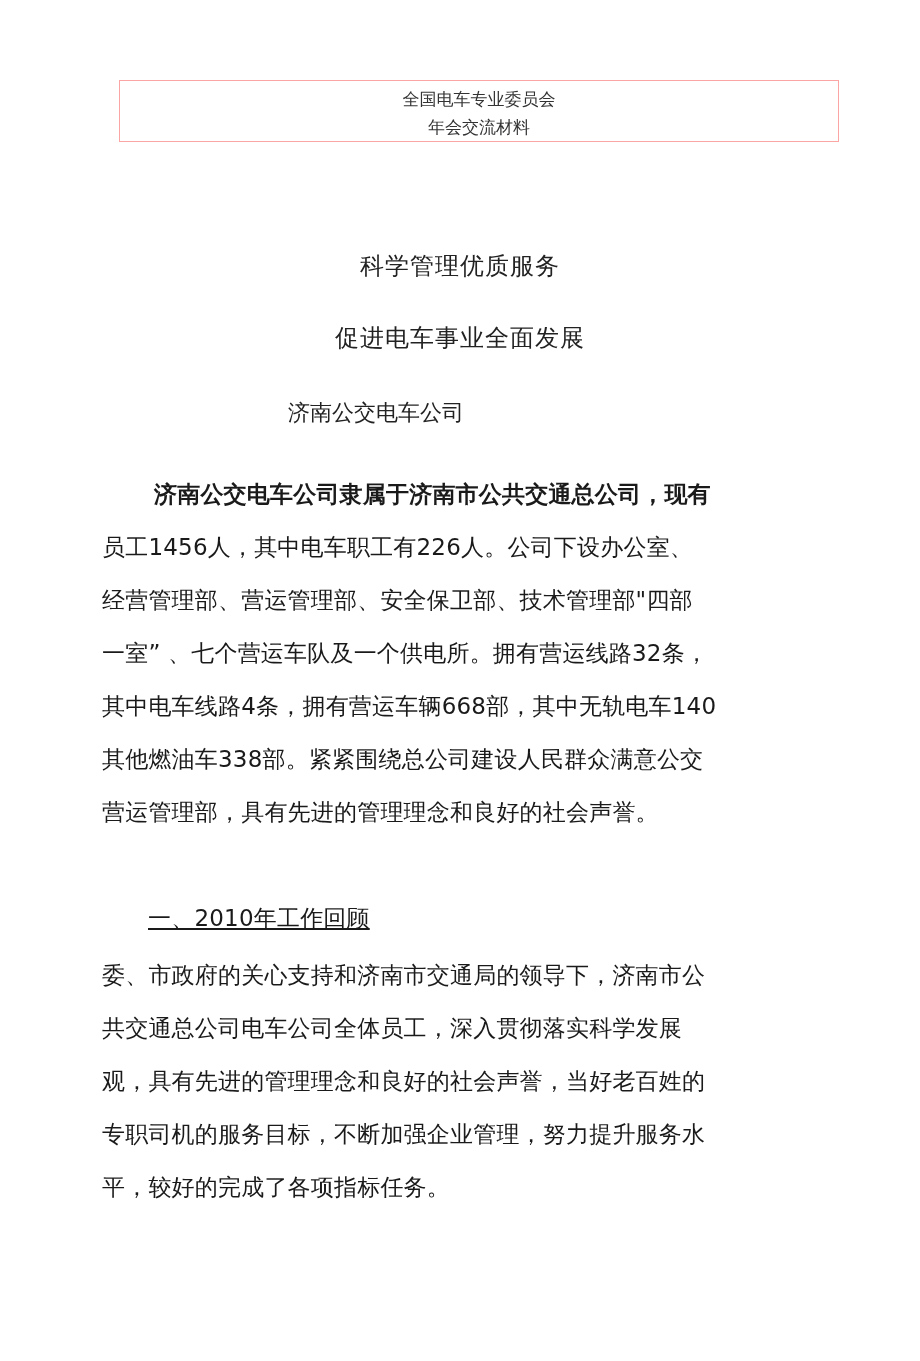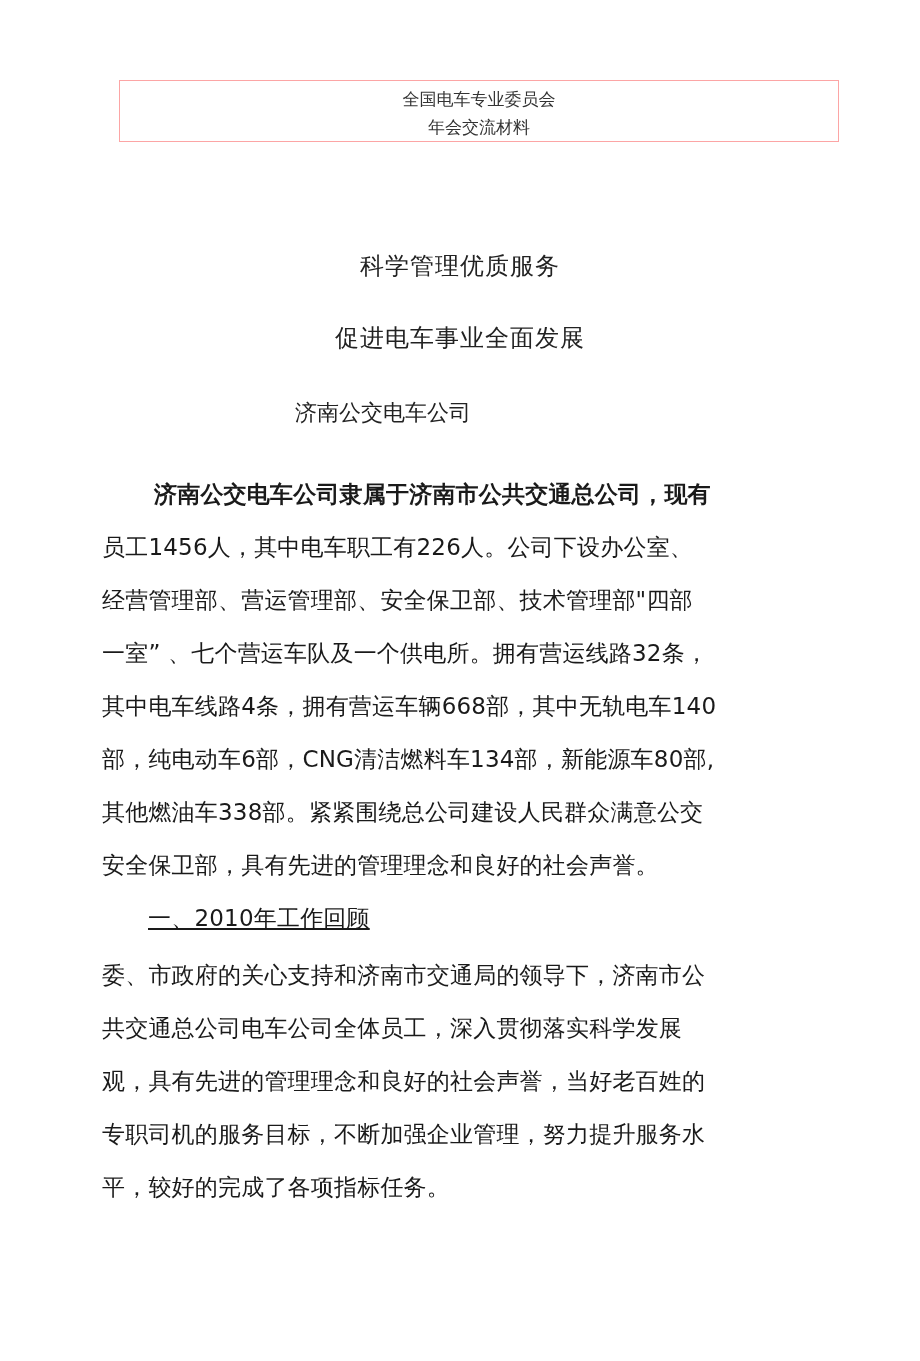--- a/index.html
+++ b/index.html
@@ -6,21 +6,21 @@
   body { width: 920px; height: 1361px; position: relative; overflow: hidden;
          font-family: "DejaVu Sans", sans-serif; color: #1a1a1a; }
   .header-box { position: absolute; left: 99px; top: 80px; width: 720px; height: 62px;
                 border: 1px solid #fca5a5; box-sizing: border-box; text-align: center; margin-left: 20px; }
   .header-line { font-size: 17px; line-height: 28px; color: #333; }
   .header-line.first { margin-top: 4px; }
   .title { position: absolute; left: 0; width: 920px; text-align: center;
            font-size: 24px; color: #222; letter-spacing: 1px; }
   .t1 { top: 250px; }
   .t2 { top: 322px; }
-  .author { position: absolute; top: 398px; left: 15px; width: 736px; text-align: center;
+  .author { position: absolute; top: 398px; left: 8px; width: 736px; text-align: center;
             font-size: 22px; color: #222; }
   .para { position: absolute; left: 102px; width: 680px; font-size: 23px; color: #1a1a1a; }
   .line { height: 53px; line-height: 53px; white-space: nowrap; letter-spacing: 0.2px; }
   .indent { padding-left: 52px; font-weight: bold; }
 </style>
 </head>
 <body>
 
 <div class="header-box">
   <div class="header-line first">全国电车专业委员会</div>
@@ -31,23 +31,22 @@
 <div class="title t2">促进电车事业全面发展</div>
 
 <div class="author">济南公交电车公司</div>
 
 <div class="para" style="top:468px;">
   <div class="line indent">济南公交电车公司隶属于济南市公共交通总公司，现有</div>
   <div class="line">员工1456人，其中电车职工有226人。公司下设办公室、</div>
   <div class="line">经营管理部、营运管理部、安全保卫部、技术管理部"四部</div>
   <div class="line">一室” 、七个营运车队及一个供电所。拥有营运线路32条，</div>
   <div class="line">其中电车线路4条，拥有营运车辆668部，其中无轨电车140</div>
-  <div class="line">部，纯电动车6部，CNG清洁燃料车134部，新能源车80部,</div>
   <div class="line">其他燃油车338部。紧紧围绕总公司建设人民群众满意公交</div>
-  <div class="line">安全保卫部，具有先进的管理理念和良好的社会声誉。</div>
+  <div class="line">营运管理部，具有先进的管理理念和良好的社会声誉。</div>
 </div>
 
 <div class="para" style="top:892px;">
   <div class="line" style="padding-left:46px;text-decoration:underline;">一、2010年工作回顾</div>
 </div>
 
 <div class="para" style="top:949px;">
   <div class="line">委、市政府的关心支持和济南市交通局的领导下，济南市公</div>
   <div class="line">共交通总公司电车公司全体员工，深入贯彻落实科学发展</div>
   <div class="line">观，具有先进的管理理念和良好的社会声誉，当好老百姓的</div>

